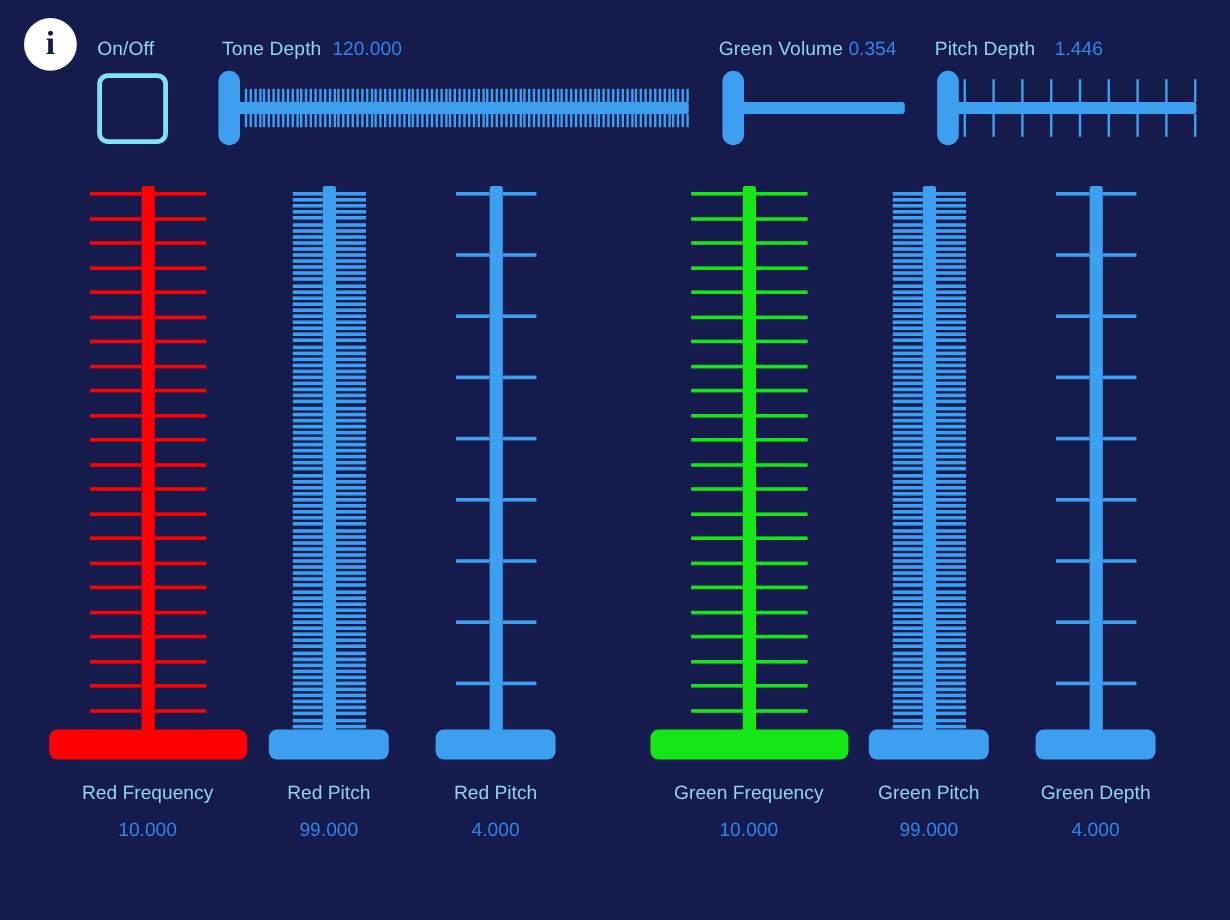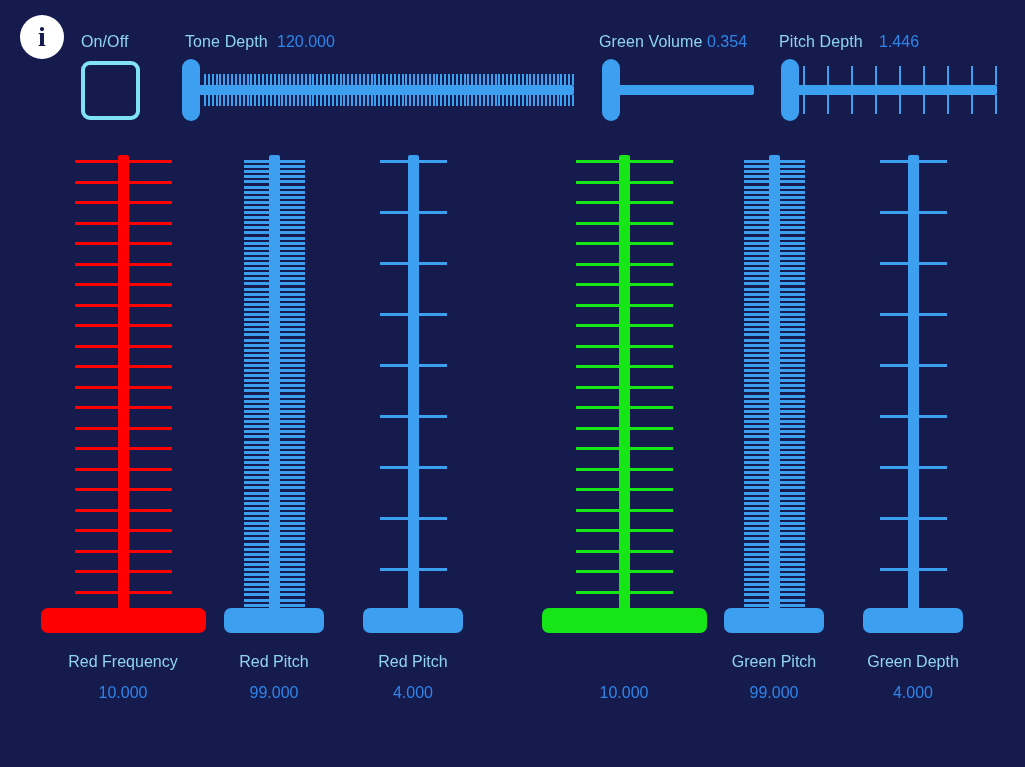--- a/index.html
+++ b/index.html
@@ -688,20 +688,21 @@
           <i style="left: 51.5px; top: 395px; width: 43px; background: rgb(22, 230, 22);"></i>
           <i style="left: 105.5px; top: 395px; width: 43px; background: rgb(22, 230, 22);"></i>
           <i style="left: 51.5px; top: 415px; width: 43px; background: rgb(22, 230, 22);"></i>
           <i style="left: 105.5px; top: 415px; width: 43px; background: rgb(22, 230, 22);"></i>
           <i style="left: 51.5px; top: 436px; width: 43px; background: rgb(22, 230, 22);"></i>
           <i style="left: 105.5px; top: 436px; width: 43px; background: rgb(22, 230, 22);"></i>
           <i style="left: 51.5px; top: 456px; width: 43px; background: rgb(22, 230, 22);"></i>
           <i style="left: 105.5px; top: 456px; width: 43px; background: rgb(22, 230, 22);"></i>
         </div>
         <div class="vs-thumb" style="left: 17.5px; top: 453px; width: 165px; background: rgb(22, 230, 22);"></div>
+        <div class="vs-label" style="top: 498px;">Green Frequency</div>
         <div class="vs-value" style="top: 529px;">10.000</div>
       </div>
       <div class="vslider" style="left: 694px; top: 155px; width: 160px; height: 558px;">
         <div class="vs-track" style="left: 74.5px; top: 0px; height: 467px; background: rgb(60, 159, 240);"></div>
         <div class="vs-ticks">
           <i style="left: 49.5px; top: 5px; width: 25px; background: rgb(60, 159, 240);"></i>
           <i style="left: 85.5px; top: 5px; width: 25px; background: rgb(60, 159, 240);"></i>
           <i style="left: 49.5px; top: 10px; width: 25px; background: rgb(60, 159, 240);"></i>
           <i style="left: 85.5px; top: 10px; width: 25px; background: rgb(60, 159, 240);"></i>
           <i style="left: 49.5px; top: 15px; width: 25px; background: rgb(60, 159, 240);"></i>

